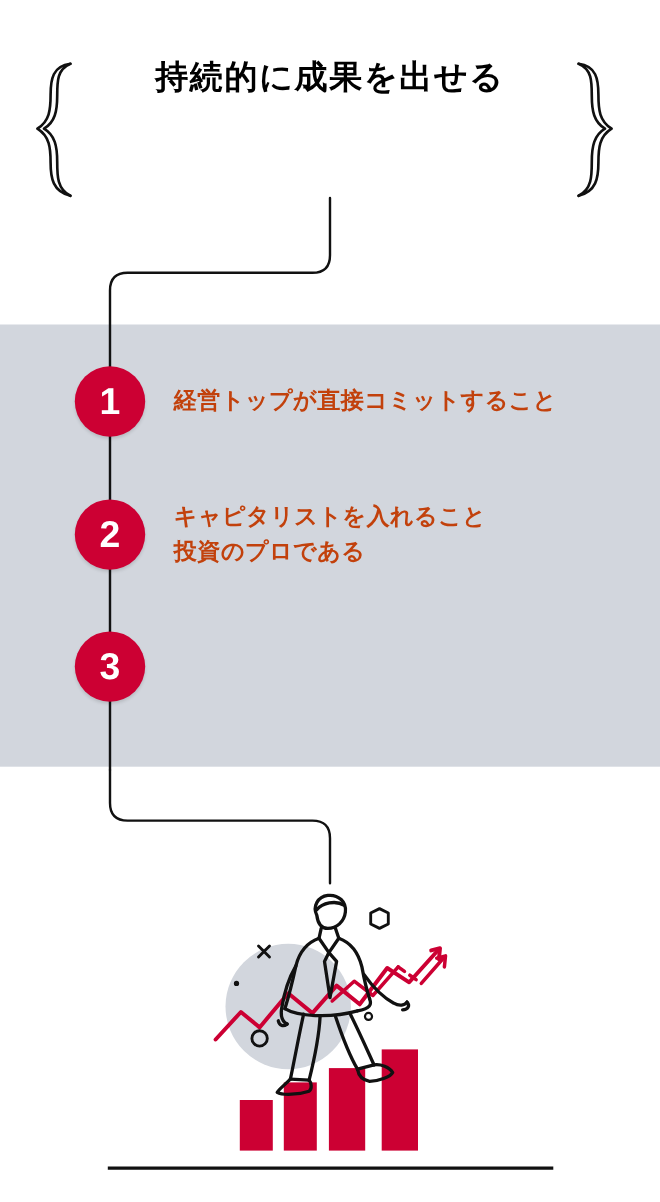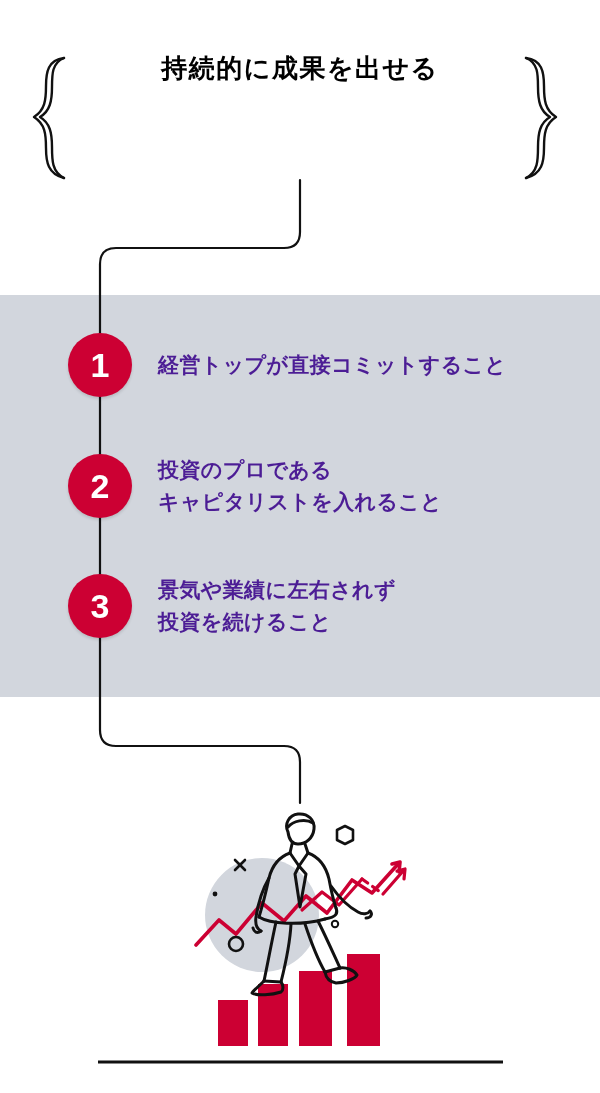--- a/index.html
+++ b/index.html
@@ -33,21 +33,21 @@
     top: 28px;
     width: 600px;
     height: 140px;
   }
   .title-text {
     position: absolute;
     left: 90px;
     top: 22px;
     width: 420px;
     text-align: center;
-    font-size: 26px;
+    font-size: 30px;
     font-weight: 700;
     line-height: 1.42;
     letter-spacing: 1.5px;
     color: #000000;
   }
   .title-line { display: block; white-space: nowrap; }
   .title-line.second { letter-spacing: 2.5px; }
 
   .brace {
     position: absolute;
@@ -104,21 +104,21 @@
   }
 
   .item-text {
     position: absolute;
     left: 158px;
     top: 50%;
     transform: translateY(-50%);
     font-size: 21px;
     font-weight: 700;
     line-height: 1.52;
-    color: #4c1d95;
+    color: #c2410c;
     letter-spacing: 0.4px;
   }
   .item-text span { display: block; white-space: nowrap; }
 
   
   .illustration {
     position: absolute;
     left: 0;
     top: 800px;
     width: 600px;
@@ -163,31 +163,27 @@
   <div class="list-item i1">
     <div class="badge">1</div>
     <div class="item-text">
       <span>経営トップが直接コミットすること</span>
     </div>
   </div>
 
   <div class="list-item i2">
     <div class="badge">2</div>
     <div class="item-text">
+      <span>キャピタリストを入れること</span>
       <span>投資のプロである</span>
-      <span>キャピタリストを入れること</span>
     </div>
   </div>
 
   <div class="list-item i3">
     <div class="badge">3</div>
-    <div class="item-text">
-      <span>景気や業績に左右されず</span>
-      <span>投資を続けること</span>
-    </div>
   </div>
 </div>
 
 <svg class="illustration" viewBox="0 0 600 293">
 
   <circle cx="262" cy="115" r="57" fill="#d2d6dd"></circle>
 
   <g>
     <rect x="218" y="200" width="30" height="46" fill="#cc0033"></rect>
     <rect x="258" y="184" width="30" height="62" fill="#cc0033"></rect>

